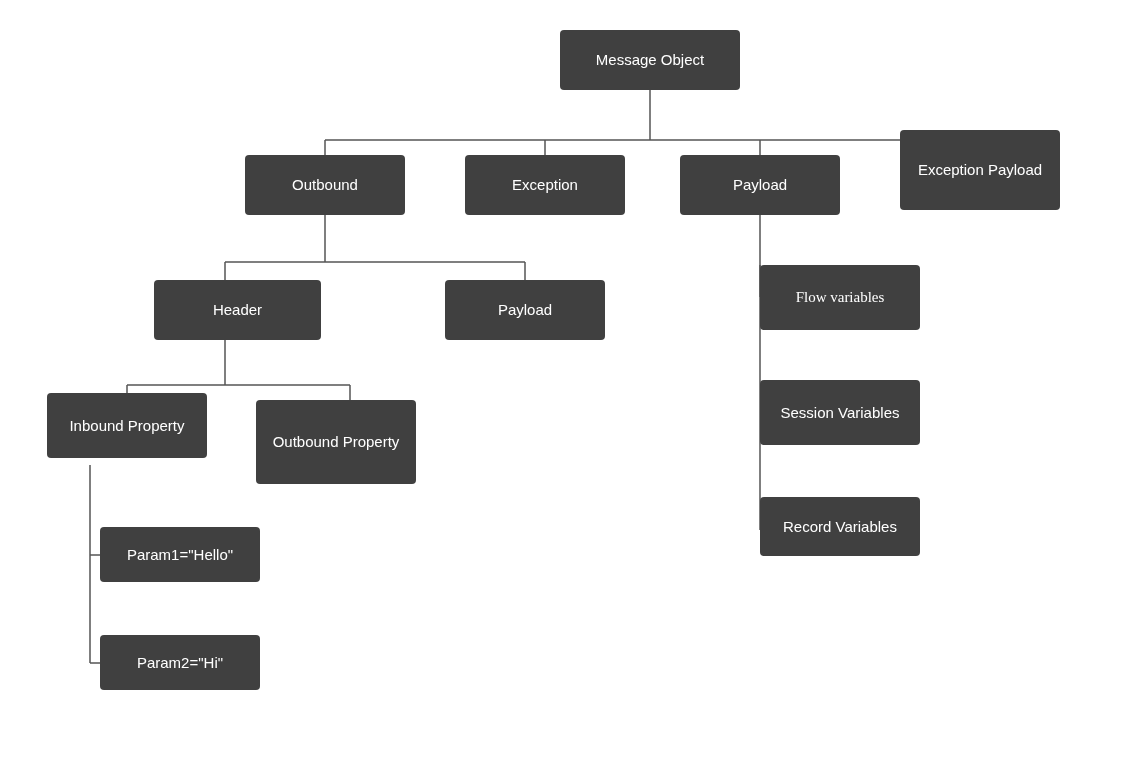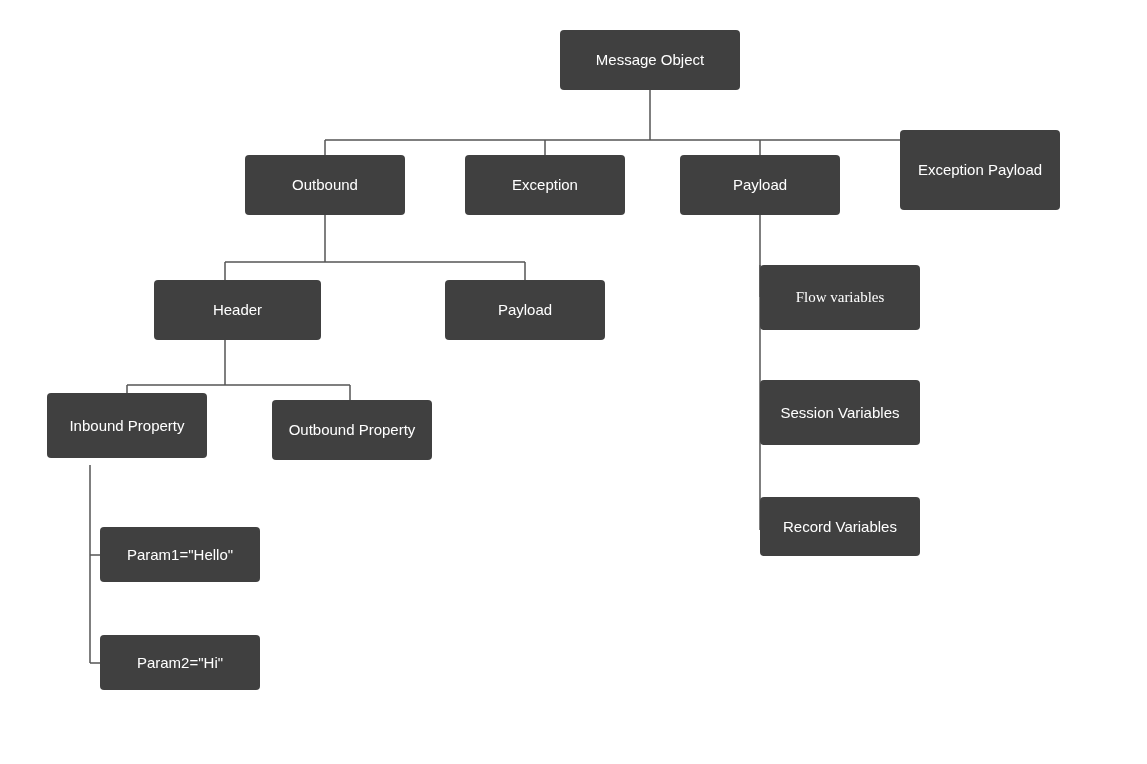--- a/index.html
+++ b/index.html
@@ -95,21 +95,21 @@
 <div class="node" style="left: 560px; top: 30px; width: 180px; height: 60px;">Message Object</div>
     <div class="node" style="left: 245px; top: 155px; width: 160px; height: 60px;">Outbound</div>
     <div class="node" style="left: 465px; top: 155px; width: 160px; height: 60px;">Exception</div>
     <div class="node" style="left: 680px; top: 155px; width: 160px; height: 60px;">Payload</div>
     <div class="node" style="left: 900px; top: 130px; width: 160px; height: 80px;">Exception
 Payload</div>
     <div class="node" style="left: 154px; top: 280px; width: 167px; height: 60px;">Header</div>
     <div class="node" style="left: 445px; top: 280px; width: 160px; height: 60px;">Payload</div>
     <div class="node" style="left: 47px; top: 393px; width: 160px; height: 65px;">Inbound
 Property</div>
-    <div class="node" style="left: 272px; top: 400px; width: 160px; height: 60px;">Outbound
+    <div class="node" style="left: 256px; top: 400px; width: 160px; height: 84px;">Outbound
 Property</div>
     <div class="node" style="left: 760px; top: 265px; width: 160px; height: 65px; font-family: Liberation Serif, serif;">Flow
 variables</div>
     <div class="node" style="left: 760px; top: 380px; width: 160px; height: 65px; text-align: center;">Session
 Variables</div>
     <div class="node" style="left: 760px; top: 497px; width: 160px; height: 59px;">Record
 Variables</div>
     <div class="node" style="left: 100px; top: 527px; width: 160px; height: 55px;">Param1="Hello"</div>
     <div class="node" style="left: 100px; top: 635px; width: 160px; height: 55px;">Param2="Hi"</div>
   </div>

